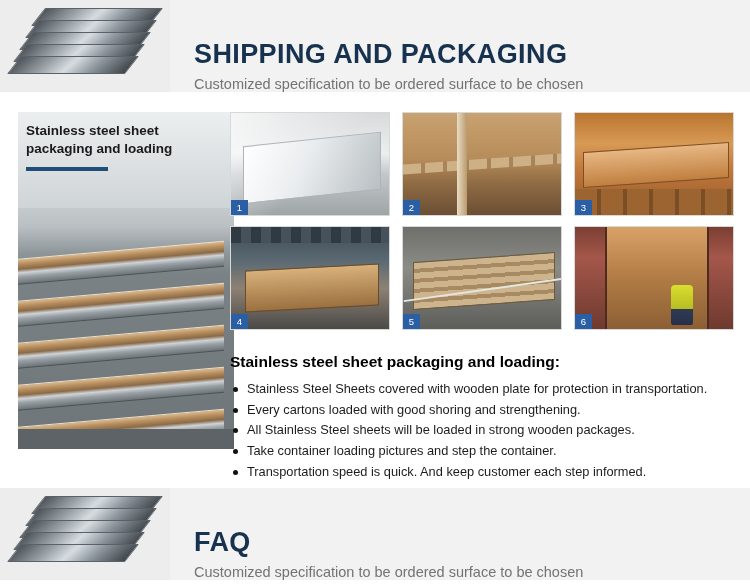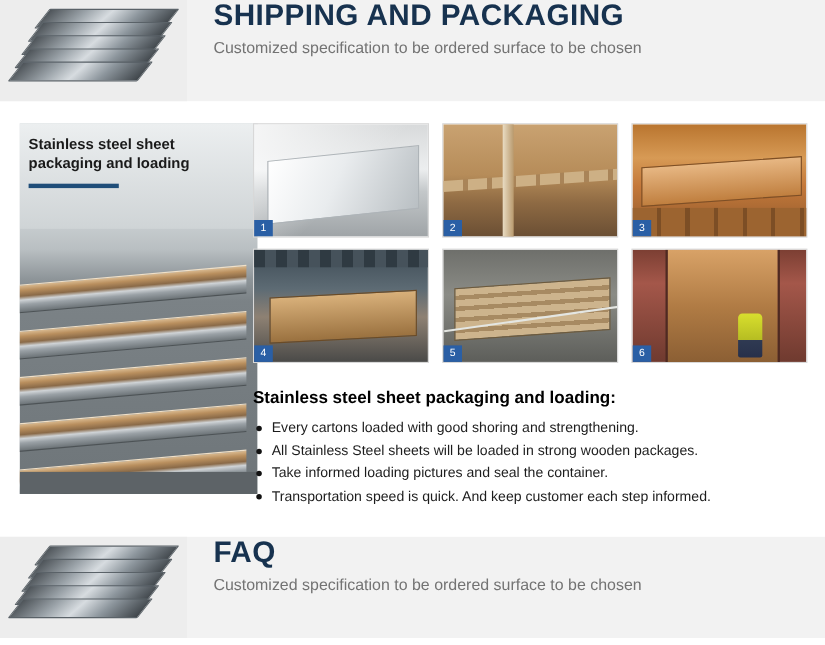--- a/index.html
+++ b/index.html
@@ -20,21 +20,21 @@
   }
 
   
   .banner {
     position: absolute;
     left: 0;
     width: 750px;
     height: 92px;
     background: #f2f2f2;
     display: flex;
-    align-items: flex-start;
+    align-items: flex-end;
   }
   .banner-img {
     width: 170px;
     height: 92px;
     position: relative;
     overflow: hidden;
     background: #ededed;
     flex: 0 0 170px;
   }
   .sheet-stack {
@@ -400,23 +400,24 @@
         <div class="thumb">
           <div class="ph ph6"></div>
           <span class="badge">6</span>
         </div>
       </div>
     </div>
 
     <div class="textblock">
       <h2 class="tb-title">Stainless steel sheet packaging and loading:</h2>
       <ul class="bullets">
+        <li>Stainless Steel Sheets covered with wooden plate for protection in transportation.</li>
         <li>Every cartons loaded with good shoring and strengthening.</li>
         <li>All Stainless Steel sheets will be loaded in strong wooden packages.</li>
-        <li>Take informed loading pictures and seal the container.</li>
+        <li>Take container loading pictures and step the container.</li>
         <li>Transportation speed is quick. And keep customer each step informed.</li>
       </ul>
     </div>
   </div>
 
   <div class="banner" id="banner-faq">
     <div class="banner-img">
       <div class="sheet-stack">
         <div class="sheet"></div>
         <div class="sheet"></div>

